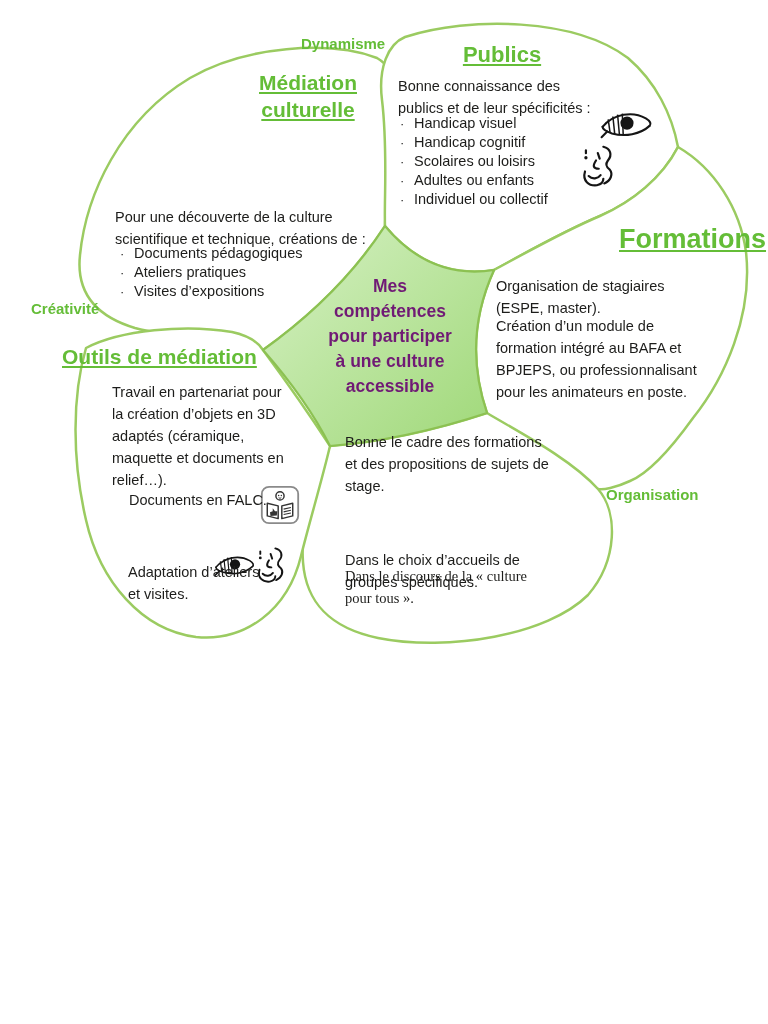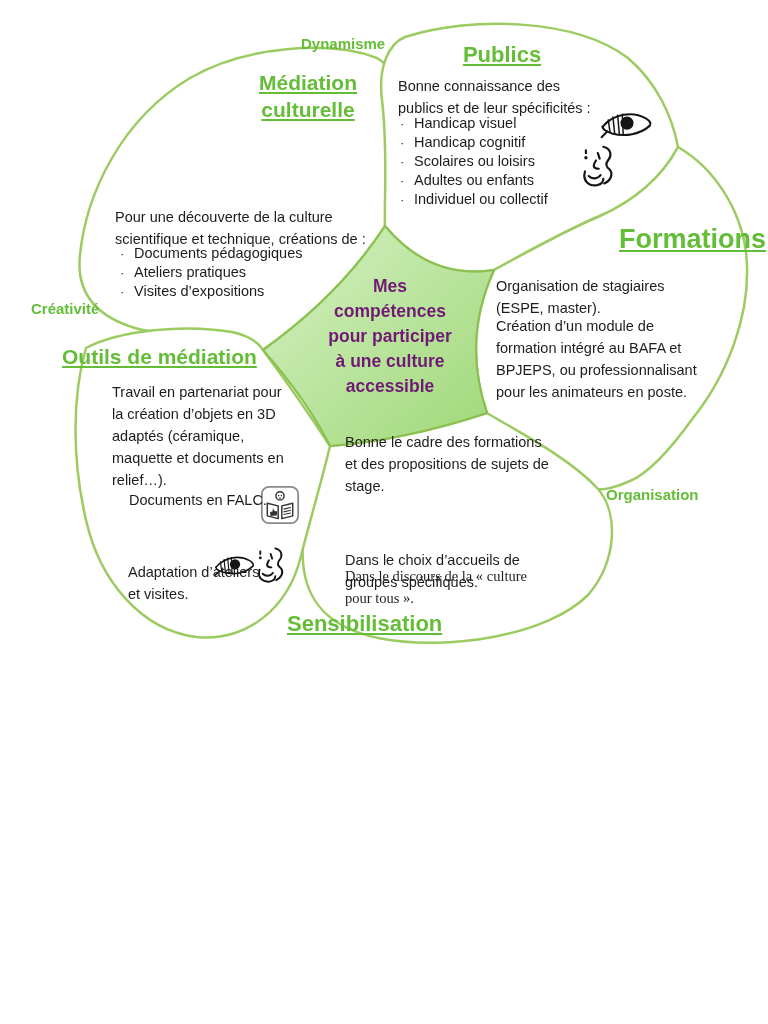--- a/index.html
+++ b/index.html
@@ -180,15 +180,14 @@
   <div class="txt" style="left:128px;top:529px;width:150px;text-align:left;margin-top:32px;">Adaptation d’ateliers
 et visites.</div>
 
   <div class="txt" style="left:345px;top:431px;width:230px;">Bonne le cadre des formations
 et des propositions de sujets de
 stage.</div>
   <div class="txt" style="left:345px;top:509px;width:210px;margin-top:40px;">Dans le choix d’accueils de
 groupes spécifiques.</div>
   <div class="txt" style="left:345px;top:565px;width:225px;font-family:Liberation Serif, serif;">Dans le discours de la « culture
 pour tous ».</div>
-  <div class="petal-title" style="left:287px;top:610px;width:190px;font-size:22px;">Sensibilisation</div>
 
 </div>
 
 </body></html>

